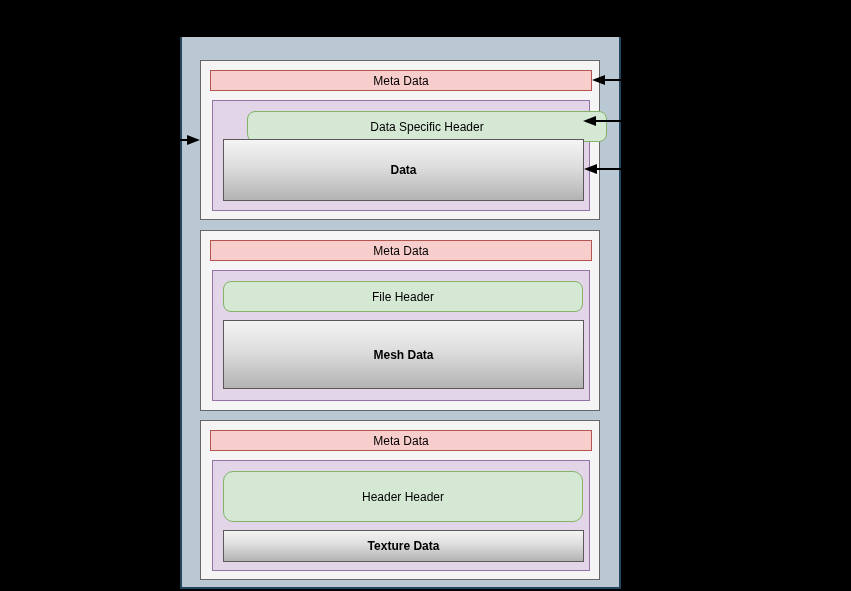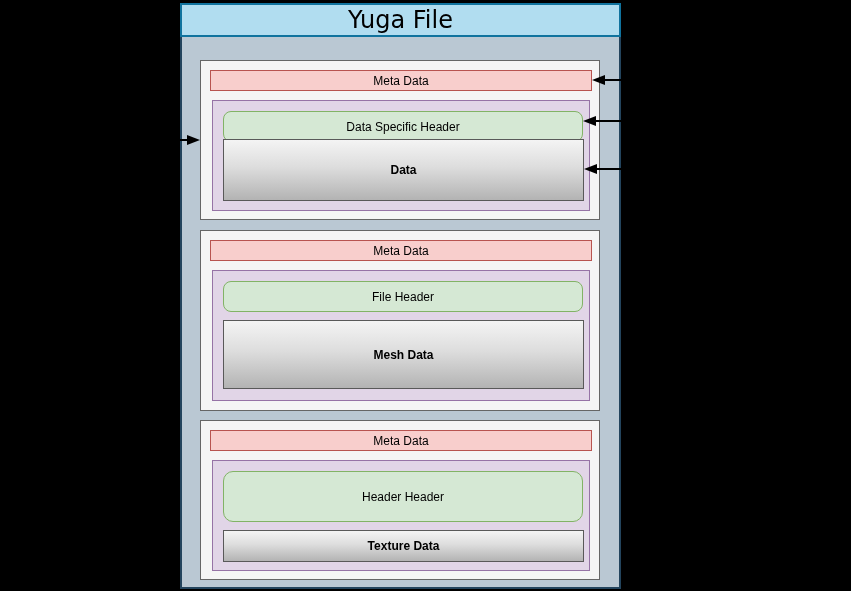--- a/index.html
+++ b/index.html
@@ -36,21 +36,21 @@
     background:#e1d5e7;border:1.5px solid #9673a6;box-sizing:border-box;
   }
   .sec1 .payload{height:111px;}
   .sec2 .payload{height:131px;}
   .sec3 .payload{height:111px;}
   .header-box{
     position:absolute;left:10px;top:10px;width:360px;
     background:#d5e8d4;border:1.5px solid #82b366;border-radius:8px;box-sizing:border-box;
     display:flex;align-items:center;justify-content:center;font-size:12px;
   }
-  .sec1 .header-box{height:31px;}
+  .sec1 .header-box{height:31px;margin-left:24px;}
   .sec2 .header-box{height:31px;}
   .sec3 .header-box{height:51px;border-radius:10px;}
   .data-box{
     position:absolute;left:10px;width:361px;
     background:linear-gradient(180deg,#f4f4f4 0%,#dddddd 45%,#b3b3b3 100%);
     border:1.5px solid #595959;box-sizing:border-box;
     display:flex;align-items:center;justify-content:center;font-size:12px;font-weight:bold;
   }
   .sec1 .data-box{top:38px;height:62px;}
   .sec2 .data-box{top:49px;height:69px;}
@@ -66,23 +66,20 @@
     position:absolute;width:0;height:0;
     border-top:5px solid transparent;border-bottom:5px solid transparent;
     border-left:13px solid #000;
   }
 </style>
 </head>
 <body>
 
 <div class="canvas">
 
-  <div class="title-bar">
-    <span>Yuga File</span>
-  </div>
 
   <div class="file-body"></div>
 
   <div class="section sec1">
     <div class="meta-bar">
       <span>Meta Data</span>
     </div>
     <div class="payload">
       <div class="header-box">
         <span>Data Specific Header</span>

